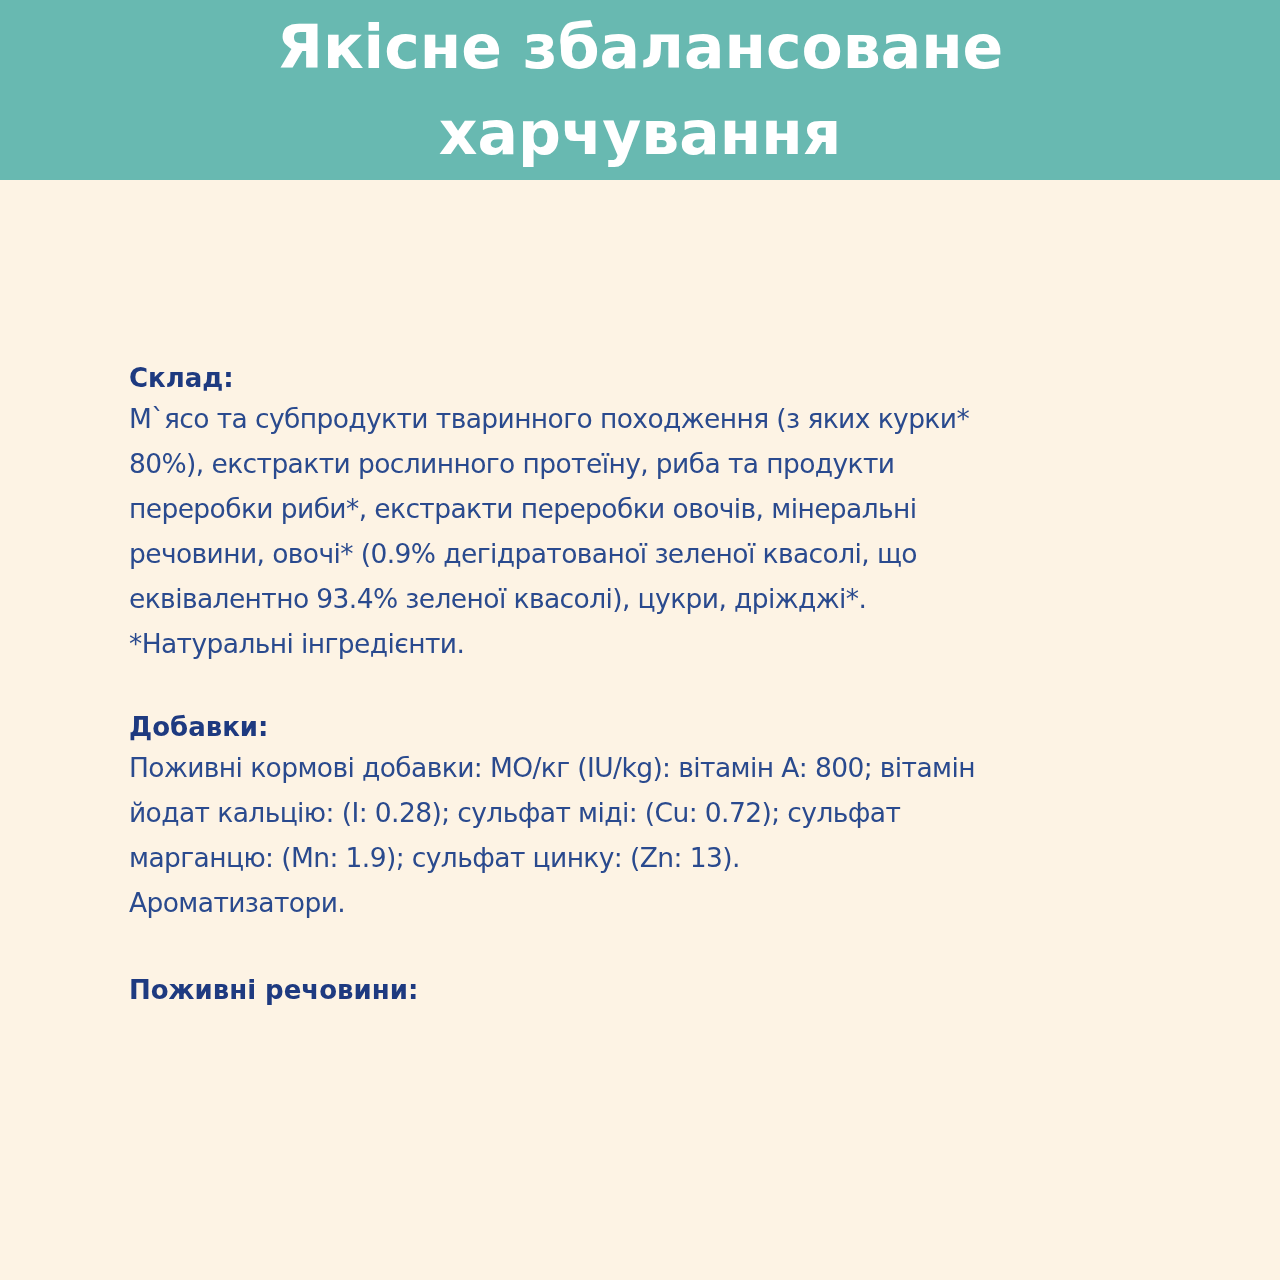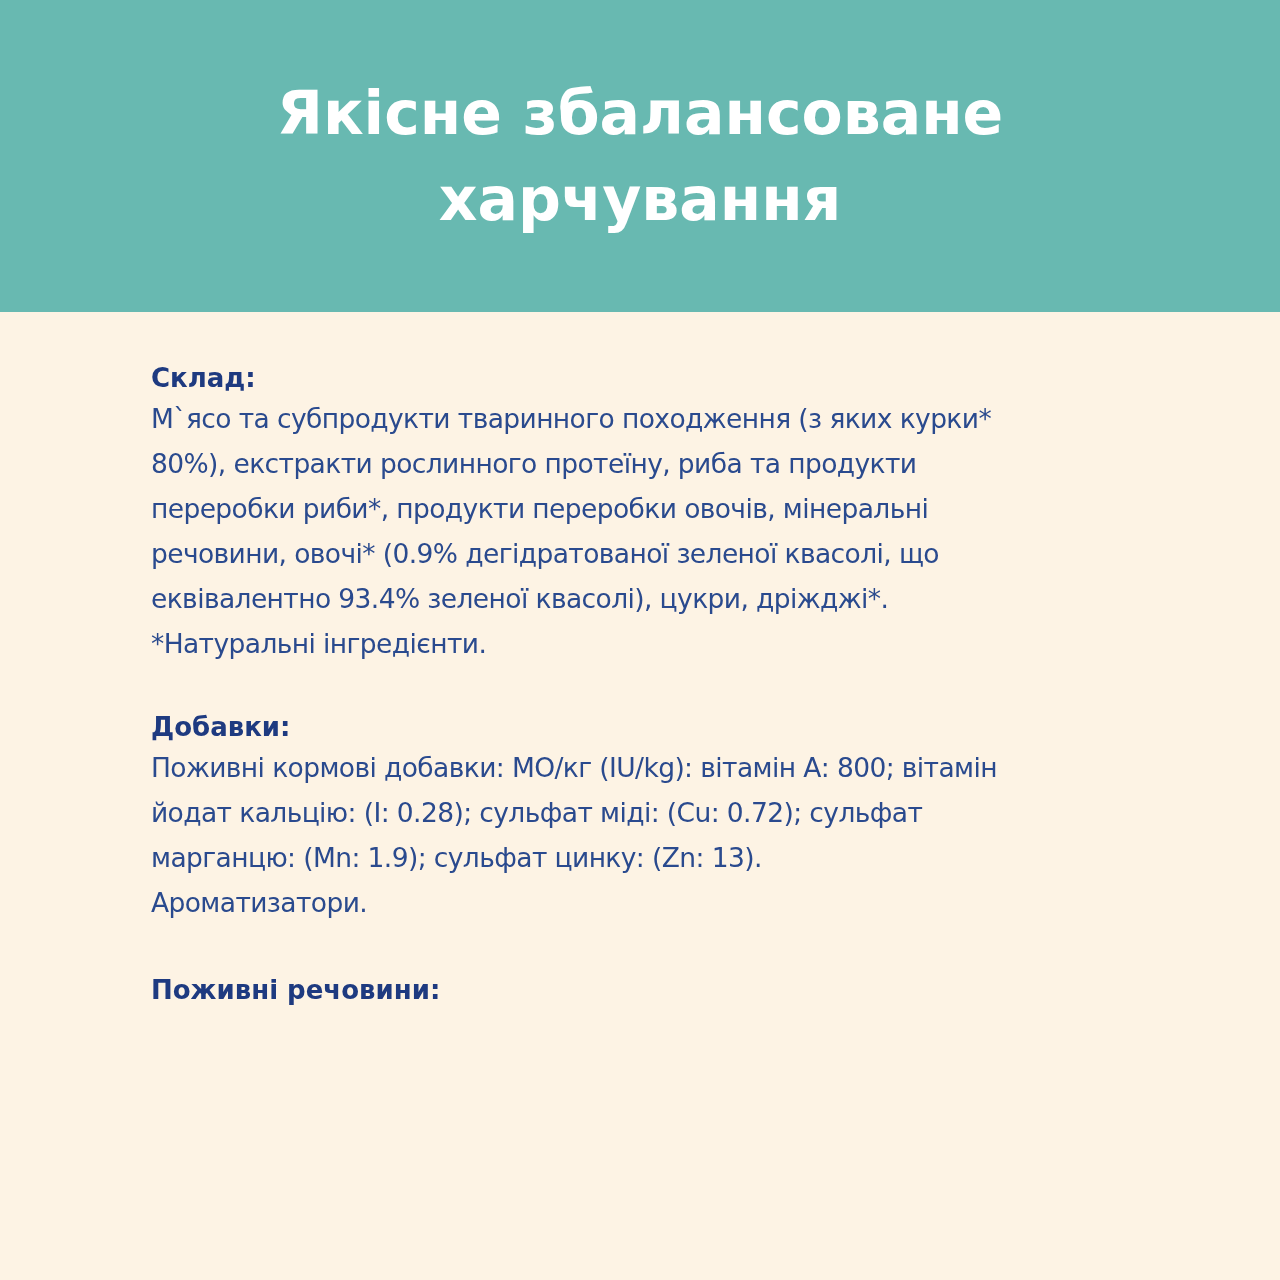--- a/index.html
+++ b/index.html
@@ -1,20 +1,20 @@
 <!DOCTYPE html>
 <html><head>
 <meta charset="utf-8">
 <style>
   html, body { margin:0; padding:0; }
   body { width:1280px; height:1280px; background:#fdf3e4; overflow:hidden; font-family:"DejaVu Sans", sans-serif; }
-  .header { width:1280px; height:312px; background:#68b9b1; display:flex; align-items:center; justify-content:center; }
+  .header { width:1280px; height:180px; background:#68b9b1; display:flex; align-items:center; justify-content:center; }
   .header h1 { margin:0; color:#ffffff; font-family:"DejaVu Sans", sans-serif; font-weight:bold; font-size:60px; line-height:86px; text-align:center; letter-spacing:0px; }
   .header h1 span { display:block; }
-  .content { position:absolute; left:151px; top:360px; width:1010px; color:#233f85; }
+  .content { position:absolute; left:129px; top:360px; width:1010px; color:#233f85; }
   .section { margin-bottom:40px; }
   .section h2 { margin:0; font-size:26px; font-weight:bold; line-height:36px; color:#1e3a80; }
   .section p { margin:0; font-size:26.5px; line-height:45px; color:#2a4a8e; letter-spacing:-0.6px; }
   .section p span { display:block; white-space:nowrap; }
   sub { font-size:16px; vertical-align:-4px; }
   #sec-composition { }
   #sec-additives { margin-top:43px; }
   #sec-nutrients { margin-top:47px; }
 </style>
 </head>
@@ -27,21 +27,21 @@
   </h1>
 </div>
 
 <div class="content">
 
   <div class="section" id="sec-composition">
     <h2>Склад:</h2>
     <p>
       <span>М`ясо та субпродукти тваринного походження (з яких курки*</span>
       <span>80%), екстракти рослинного протеїну, риба та продукти</span>
-      <span>переробки риби*, продукти переробки овочів, мінеральні</span>
+      <span>переробки риби*, екстракти переробки овочів, мінеральні</span>
       <span>речовини, овочі* (0.9% дегідратованої зеленої квасолі, що</span>
       <span>еквівалентно 93.4% зеленої квасолі), цукри, дріжджі*.</span>
       <span>*Натуральні інгредієнти.</span>
     </p>
   </div>
 
   <div class="section" id="sec-additives">
     <h2>Добавки:</h2>
     <p>
       <span>Поживні кормові добавки: МО/кг (IU/kg): вітамін А: 800; вітамін</span>

